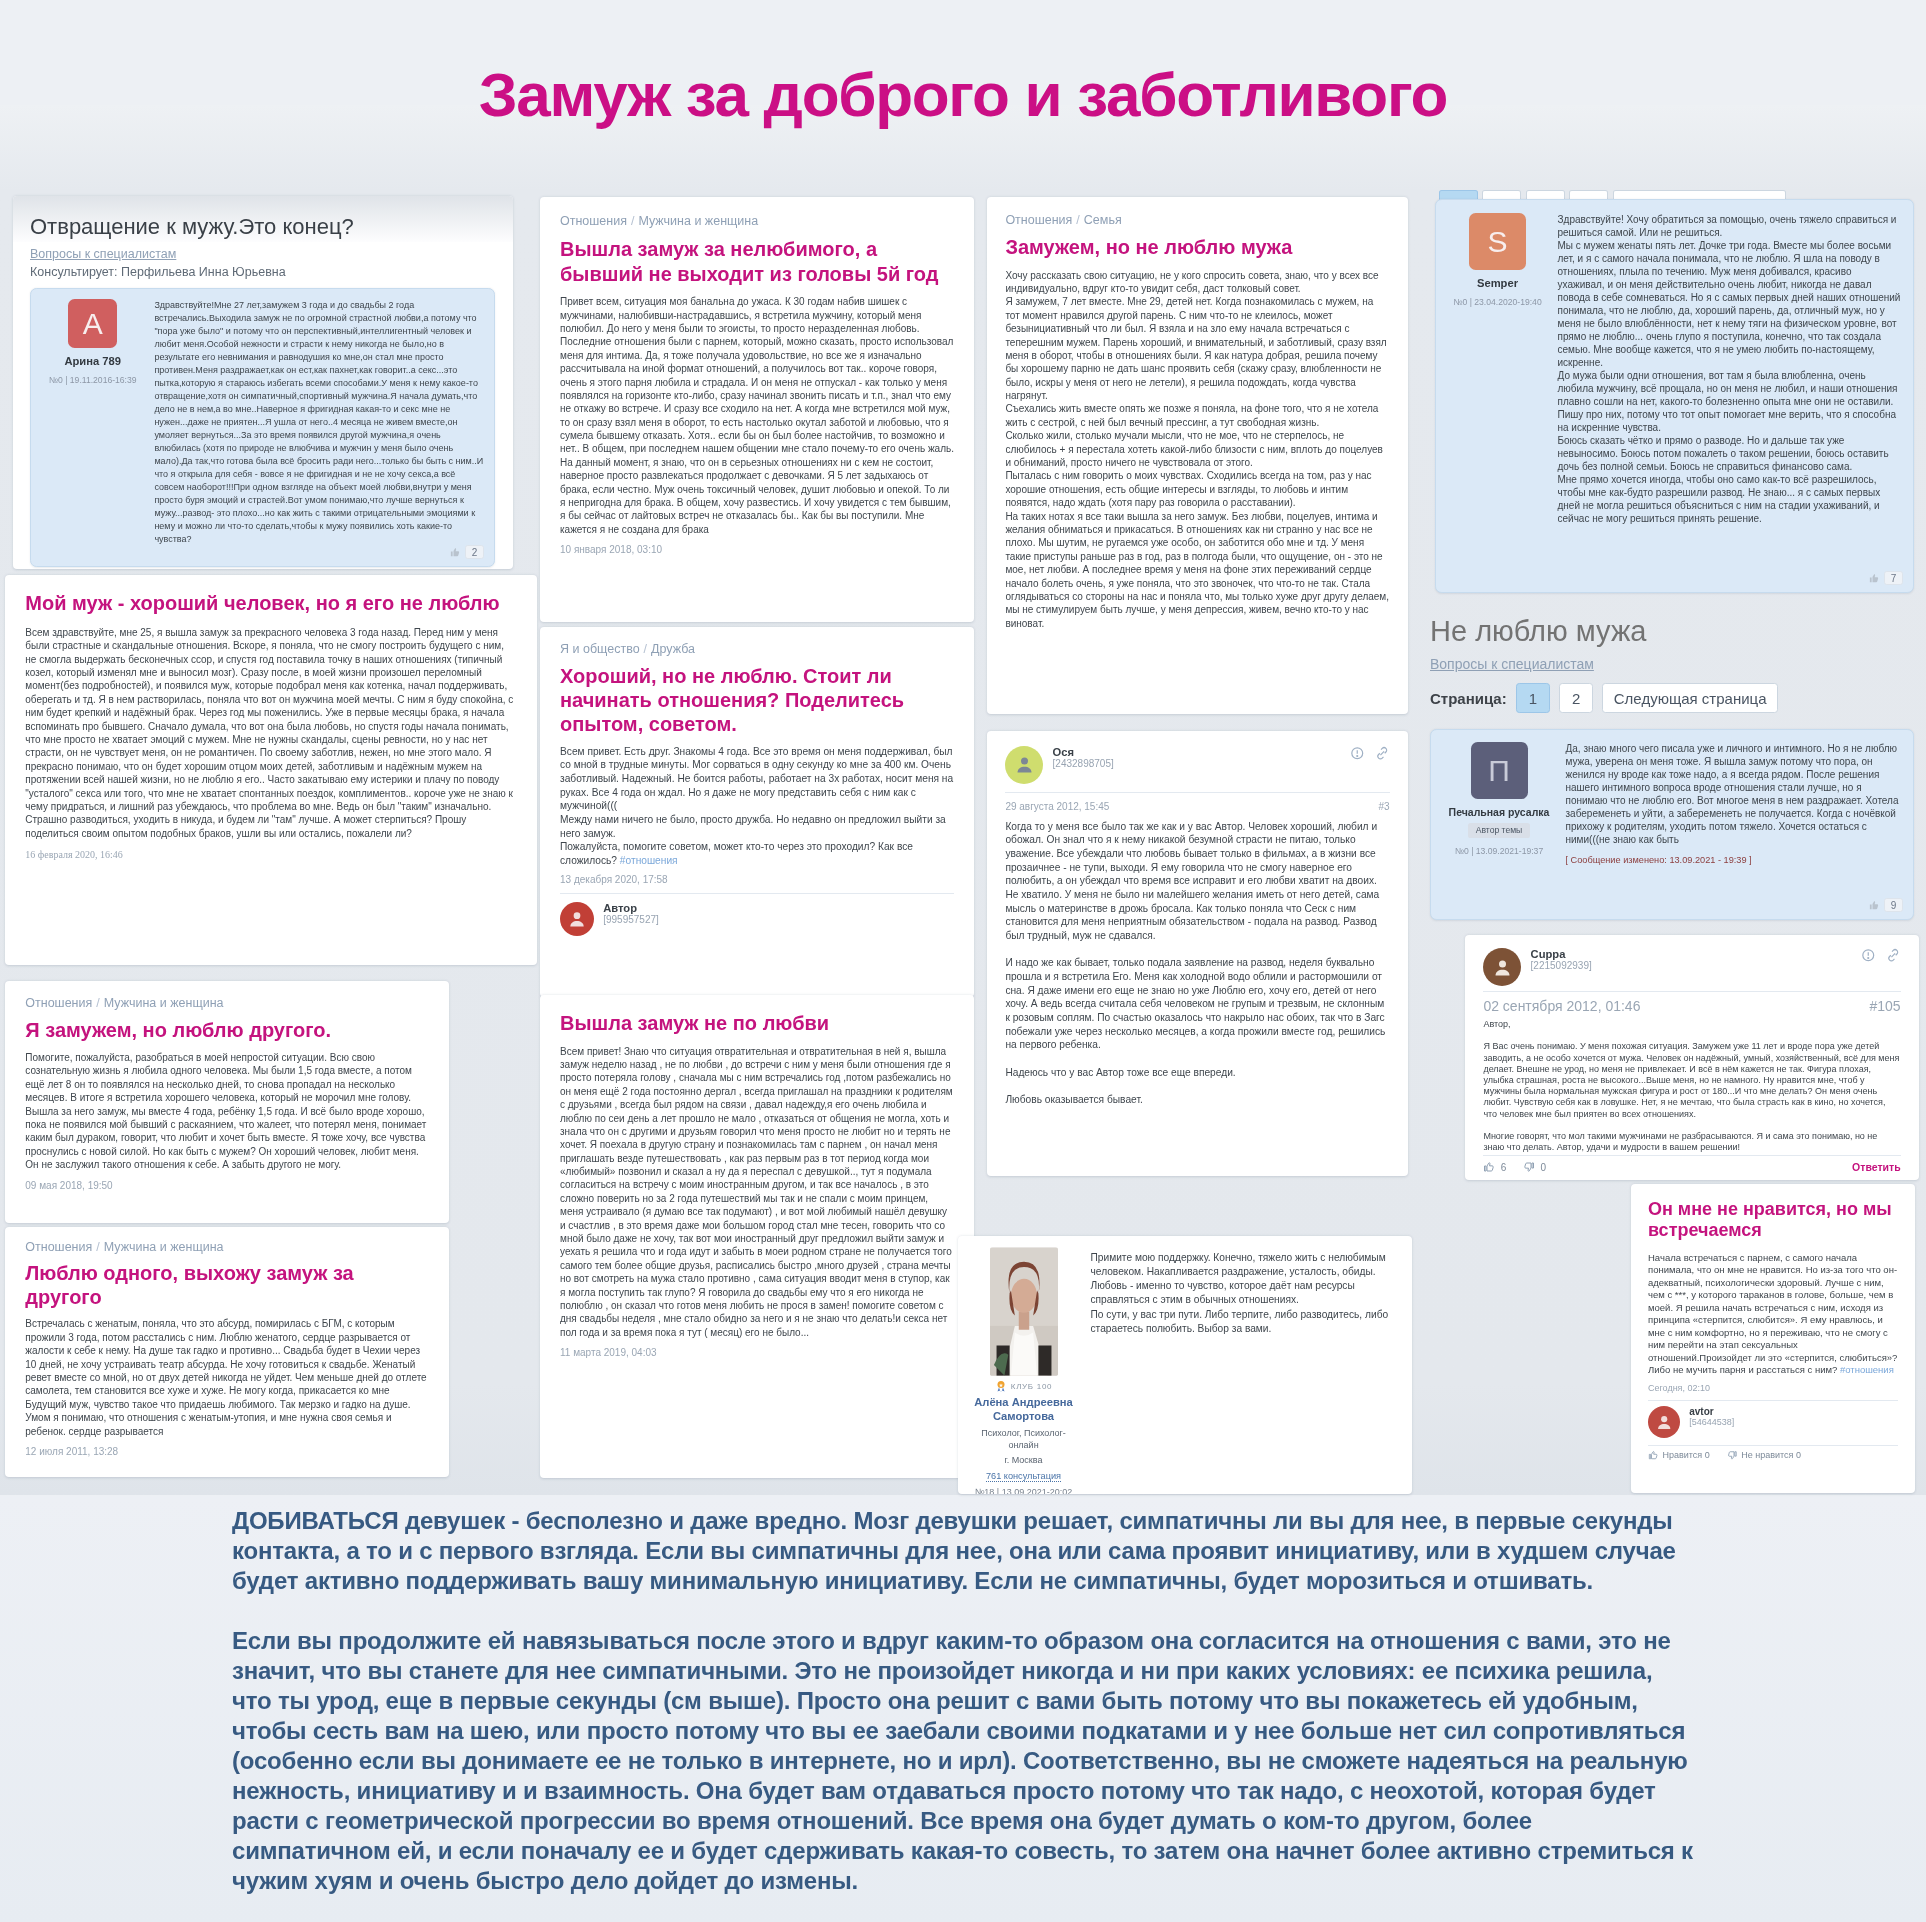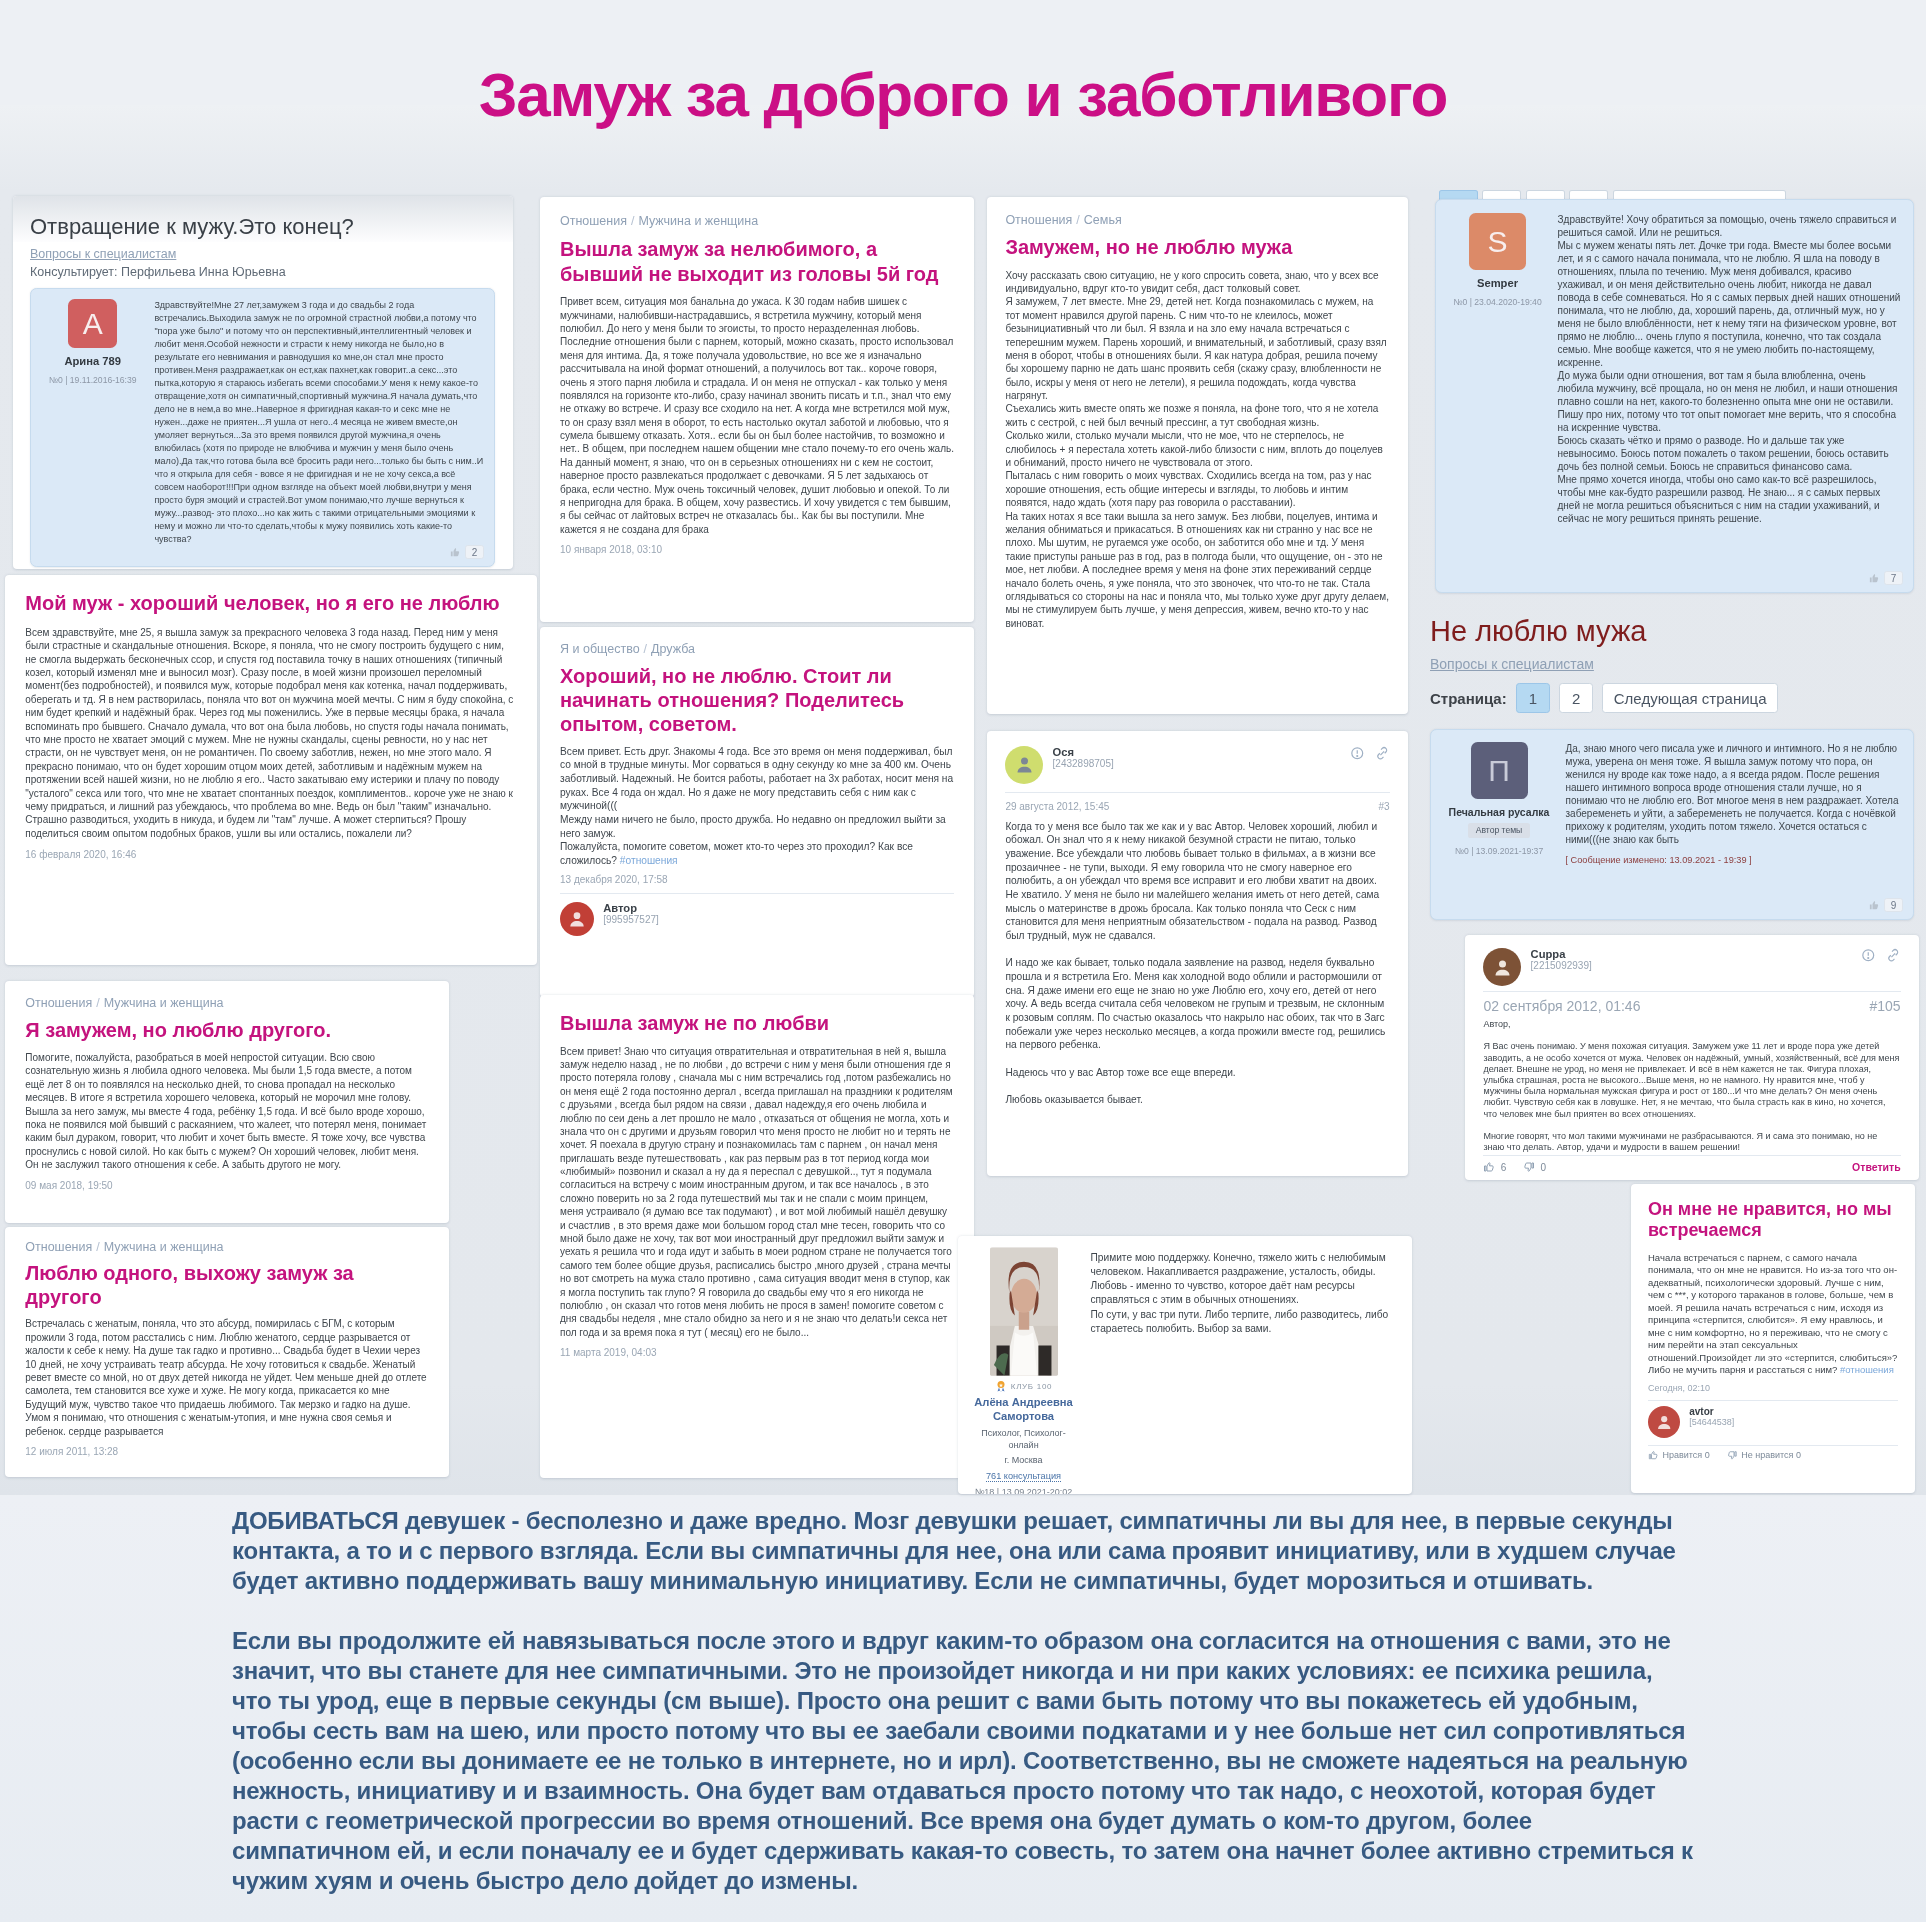--- a/index.html
+++ b/index.html
@@ -83,21 +83,21 @@
           </svg>
         <span class="cnt">2</span>
       </div>
     </div>
   </div>
 </div>
 
 <div class="card" id="cardB" style="left:5.3px;top:575px;width:532px;height:390px;padding:16px 20px;box-sizing:border-box;">
   <div class="ptitle">Мой муж - хороший человек, но я его не люблю</div>
   <div class="pbody" style="margin-top:10.5px;">Всем здравствуйте, мне 25, я вышла замуж за прекрасного человека 3 года назад. Перед ним у меня были страстные и скандальные отношения. Вскоре, я поняла, что не смогу построить будущего с ним, не смогла выдержать бесконечных ссор, и спустя год поставила точку в наших отношениях (типичный козел, который изменял мне и выносил мозг). Сразу после, в моей жизни произошел переломный момент(без подробностей), и появился муж, которые подобрал меня как котенка, начал поддерживать, оберегать и тд. Я в нем растворилась, поняла что вот он мужчина моей мечты. С ним я буду спокойна, с ним будет крепкий и надёжный брак. Через год мы поженились. Уже в первые месяцы брака, я начала вспоминать про бывшего. Сначало думала, что вот она была любовь, но спустя годы начала понимать, что мне просто не хватает эмоций с мужем. Мне не нужны скандалы, сцены ревности, но у нас нет страсти, он не чувствует меня, он не романтичен. По своему заботлив, нежен, но мне этого мало. Я прекрасно понимаю, что он будет хорошим отцом моих детей, заботливым и надёжным мужем на протяжении всей нашей жизни, но не люблю я его.. Часто закатываю ему истерики и плачу по поводу "усталого" секса или того, что мне не хватает спонтанных поездок, комплиментов.. короче уже не знаю к чему придраться, и лишний раз убеждаюсь, что проблема во мне. Ведь он был "таким" изначально. Страшно разводиться, уходить в никуда, и будем ли "там" лучше. А может стерпиться? Прошу поделиться своим опытом подобных браков, ушли вы или остались, пожалели ли?</div>
-  <div class="pdate" style="margin-top:9.2px;">16 февраля 2020, 16:46</div>
+  <div class="pdate" style="margin-top:9.2px;font-family:Liberation Serif, serif;">16 февраля 2020, 16:46</div>
 </div>
 
 <div class="card" id="cardC" style="left:5.3px;top:981px;width:444px;height:242px;padding:14.5px 20px;box-sizing:border-box;">
   <div class="crumb"><span>Отношения</span><span class="sep">/</span><span>Мужчина и женщина</span></div>
   <div class="ptitle" style="margin-top:8px;">Я замужем, но люблю другого.</div>
   <div class="pbody" style="margin-top:9.2px;">Помогите, пожалуйста, разобраться в моей непростой ситуации. Всю свою сознательную жизнь я любила одного человека. Мы были 1,5 года вместе, а потом ещё лет 8 он то появлялся на несколько дней, то снова пропадал на несколько месяцев. В итоге я встретила хорошего человека, который не морочил мне голову. Вышла за него замуж, мы вместе 4 года, ребёнку 1,5 года. И всё было вроде хорошо, пока не появился мой бывший с раскаянием, что жалеет, что потерял меня, понимает каким был дураком, говорит, что любит и хочет быть вместе. Я тоже хочу, все чувства проснулись с новой силой. Но как быть с мужем? Он хороший человек, любит меня. Он не заслужил такого отношения к себе. А забыть другого не могу.</div>
   <div class="pdate" style="margin-top:8px;">09 мая 2018, 19:50</div>
 </div>
 
 <div class="card" id="cardD" style="left:5.3px;top:1227px;width:444px;height:250px;padding:13px 20px;box-sizing:border-box;">
@@ -244,21 +244,21 @@
 Боюсь сказать чётко и прямо о разводе. Но и дальше так уже невыносимо. Боюсь потом пожалеть о таком решении, боюсь оставить дочь без полной семьи. Боюсь не справиться финансово сама.
 Мне прямо хочется иногда, чтобы оно само как-то всё разрешилось, чтобы мне как-будто разрешили развод. Не знаю... я с самых первых дней не могла решиться объясниться с ним на стадии ухаживаний, и сейчас не могу решиться принять решение.</div>
   <div class="likebox">
     <svg width="10.5" height="10.5" viewBox="0 0 24 24" fill="#b9c3ce">
         <path d="M2 10h4v11H2zM8 21h8.5c1.2 0 2.2-.8 2.5-2l1.8-6.5c.4-1.5-.7-3-2.3-3H13l1-4.6C14.3 3.3 12 2.2 11 3.8L8 9z"></path>
       </svg>
     <span class="cnt">7</span>
   </div>
 </div>
 
-<div style="position:absolute;left:1430px;top:615px;font-size:29px;color:#7f1d1d;">Не люблю мужа</div>
+<div style="position:absolute;left:1430px;top:615px;font-size:29px;color:#737373;">Не люблю мужа</div>
 <div style="position:absolute;left:1430px;top:656px;">
   <span class="crumb underl" style="font-size:14px;">Вопросы к специалистам</span>
 </div>
 <div style="position:absolute;left:1430px;top:683px;display:flex;align-items:center;gap:9.2px;">
   <span style="font-size:15px;font-weight:bold;color:#3d4248;">Страница:</span>
   <span class="pagebtn active">1</span>
   <span class="pagebtn">2</span>
   <span class="pagebtn">Следующая страница</span>
 </div>
 

